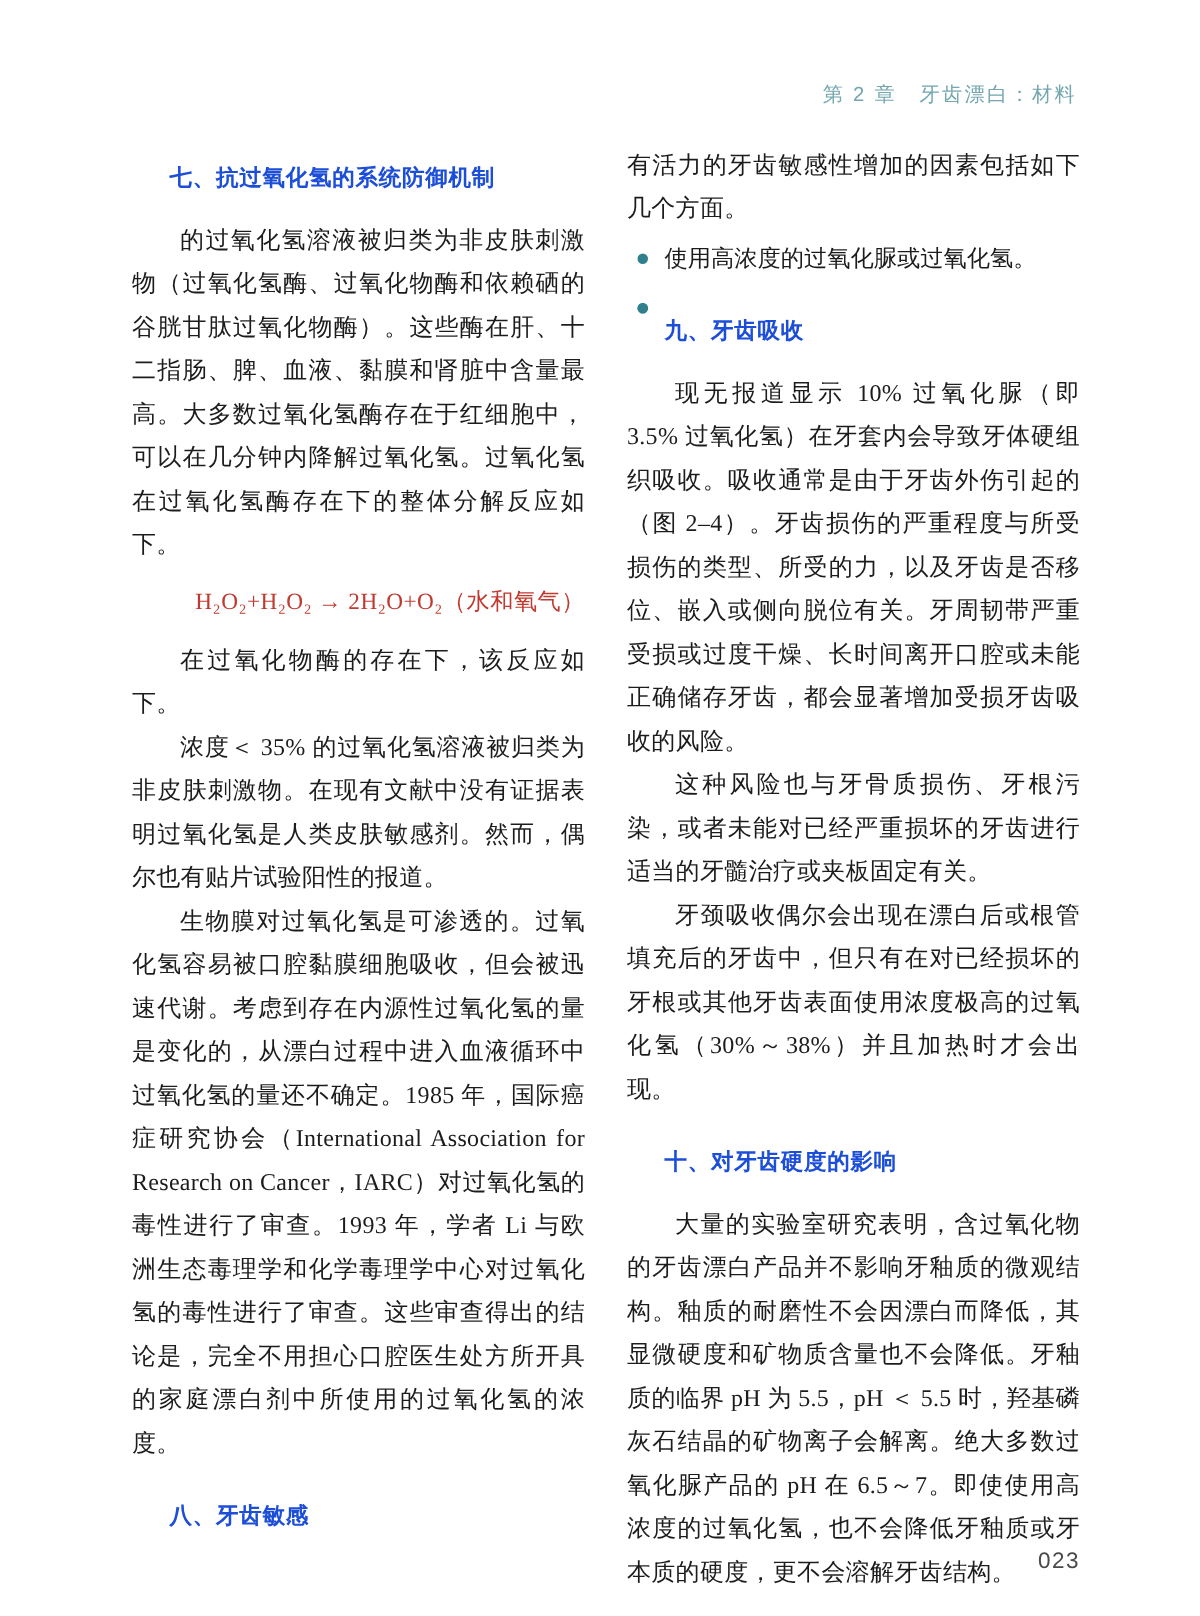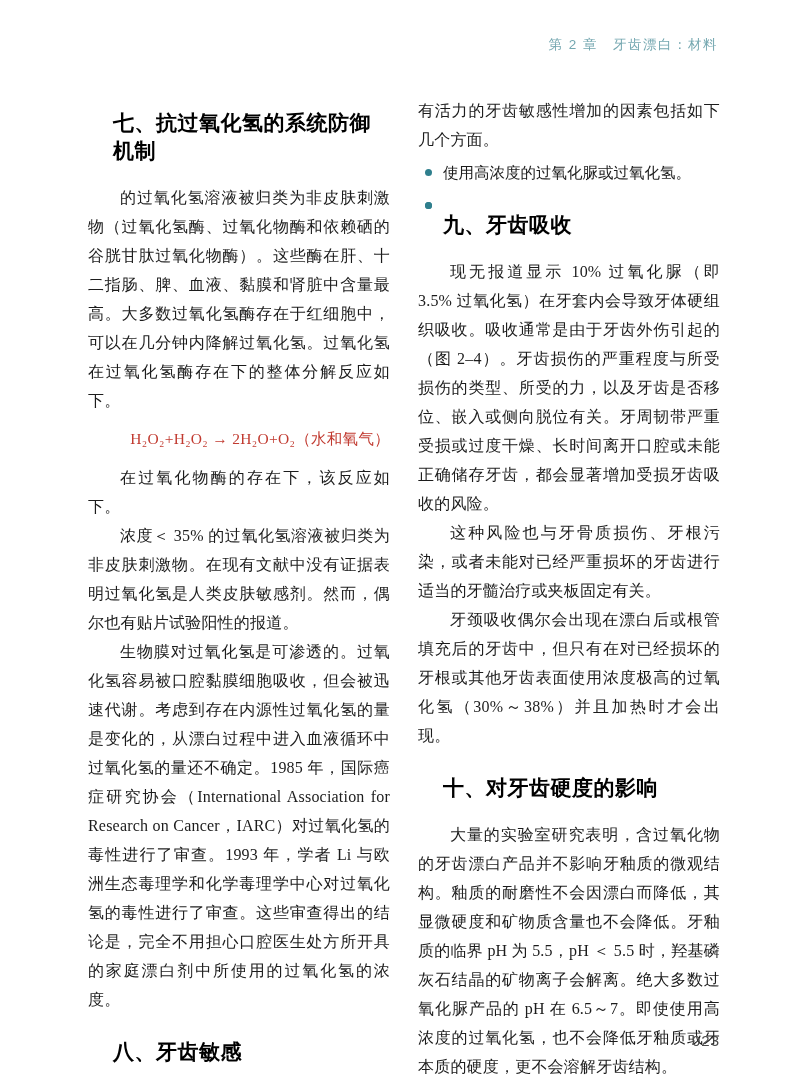--- a/index.html
+++ b/index.html
@@ -10,39 +10,39 @@
     color: #1c1c1c;
     position: relative;
     overflow: hidden;
   }
   .page {
     position: absolute; inset: 0;
     background: #ffffff;
   }
   .running-head {
     position: absolute;
-    top: 36px; right: 82px;
+    top: 54px; right: 82px;
     font-family: "Liberation Sans", "DejaVu Sans", sans-serif;
     font-size: 13.5px;
     letter-spacing: 1.5px;
     color: #74a7b0;
   }
   .columns {
     position: absolute;
     top: 96px; left: 88px;
     width: 632px;
     display: flex;
     gap: 28px;
   }
   .col { width: 302px; }
   .section-heading {
     font-family: "Liberation Sans", "DejaVu Sans", sans-serif;
-    font-size: 21px;
+    font-size: 15px;
     font-weight: bold;
-    color: #000000;
+    color: #1d4ed8;
     padding-left: 25px;
     letter-spacing: 0.5px;
   }
   .col-left .section-heading.first { margin-top: 13px; }
   .section-heading { margin-top: 24px; margin-bottom: 18px; }
   p.body {
     font-size: 16px;
     line-height: 29px;
     text-align: justify;
     text-indent: 2em;

